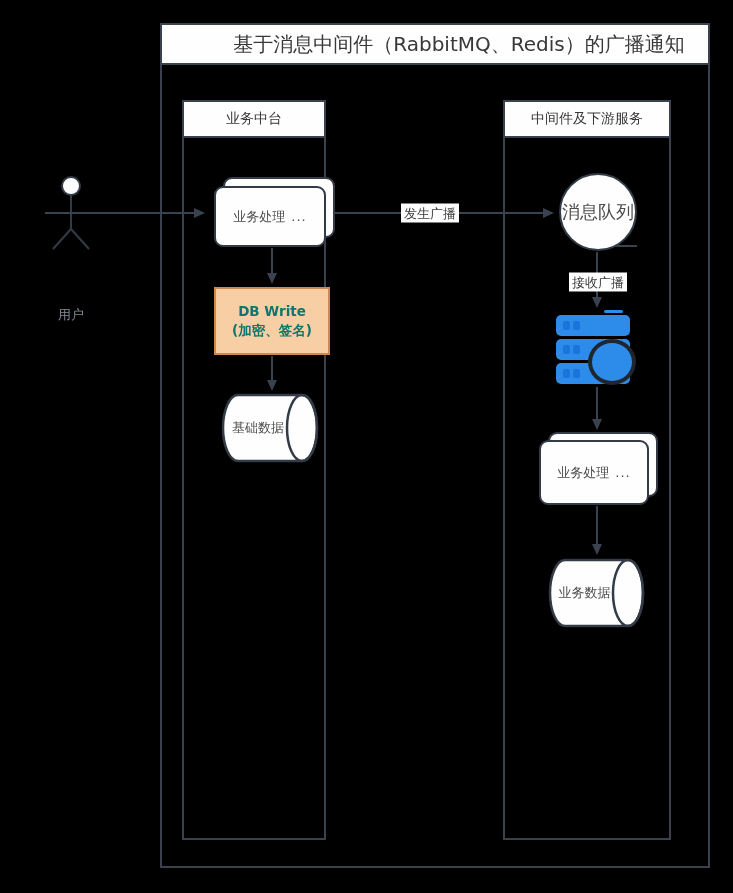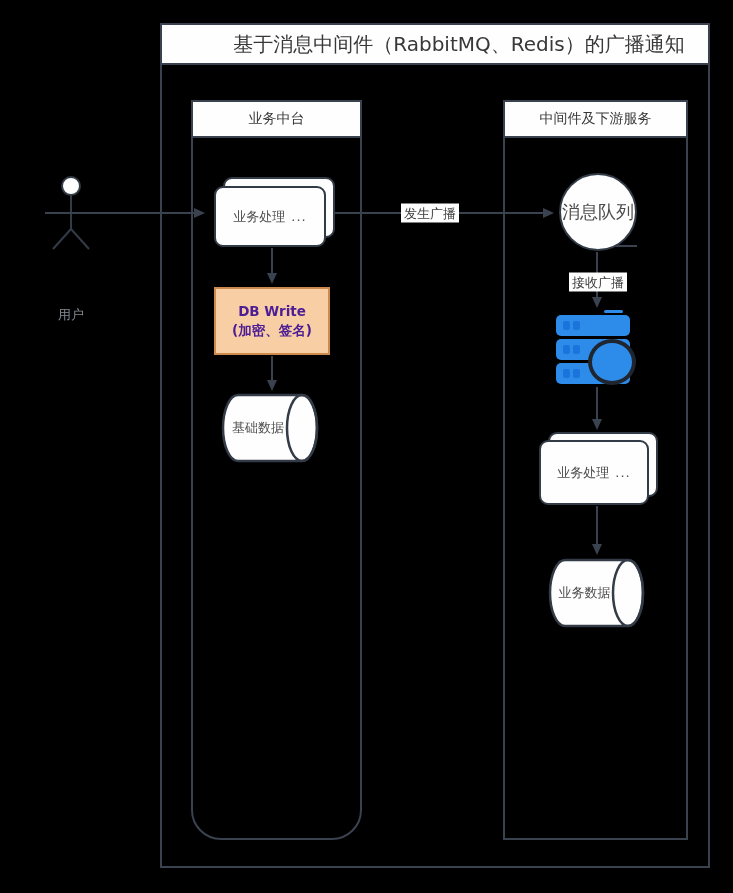--- a/index.html
+++ b/index.html
@@ -28,22 +28,22 @@
   }
   .title-bar{
     position:absolute;left:160px;top:23px;width:550px;height:42px;
     background:var(--white);border:2px solid var(--line);box-sizing:border-box;
     display:flex;align-items:center;justify-content:center;
     font-size:20px;color:var(--title-text);padding-left:48px;
   }
   .lane{
     position:absolute;border:2px solid var(--line);box-sizing:border-box;
   }
-  .lane-left{left:191px;top:100px;width:171px;height:740px;border-radius:30px;}
-  .lane-right{left:503px;top:100px;width:185px;height:740px;text-decoration:underline;}
+  .lane-left{left:182px;top:100px;width:144px;height:740px;}
+  .lane-right{left:503px;top:100px;width:168px;height:740px;text-decoration:underline;}
   .lane-header{
     position:absolute;left:-2px;top:-2px;right:-2px;height:38px;
     background:var(--white);border:2px solid var(--line);box-sizing:border-box;
     display:flex;align-items:center;justify-content:center;
     font-size:14px;color:var(--title-text);
   }
   .svg-layer{position:absolute;left:0;top:0;width:733px;height:893px;pointer-events:none;}
 
   .node{position:absolute;box-sizing:border-box;}
   .rounded{
@@ -51,21 +51,21 @@
   }
   .stack-front{
     display:flex;flex-direction:row;align-items:center;justify-content:center;
     font-size:13px;color:var(--text);line-height:16px;gap:6px;
   }
   .dots{font-size:13px;letter-spacing:1px;color:var(--text);line-height:8px;}
   .db-write{
     left:214px;top:287px;width:116px;height:68px;
     background:var(--orange-fill);border:2px solid var(--orange-border);
     display:flex;flex-direction:column;align-items:center;justify-content:center;
-    color:#4c1d95;font-weight:bold;font-size:13.5px;line-height:19px;
+    color:#0f766e;font-weight:bold;font-size:13.5px;line-height:19px;
   }
   .circle-node{
     left:559px;top:173px;width:78px;height:78px;border-radius:50%;
     background:var(--white);border:2px solid var(--box-border);
     display:flex;align-items:center;justify-content:center;
     font-size:18px;color:var(--text);
   }
   .cyl{position:absolute;}
   .cyl-label{
     position:absolute;left:0;top:0;right:26px;bottom:0;

